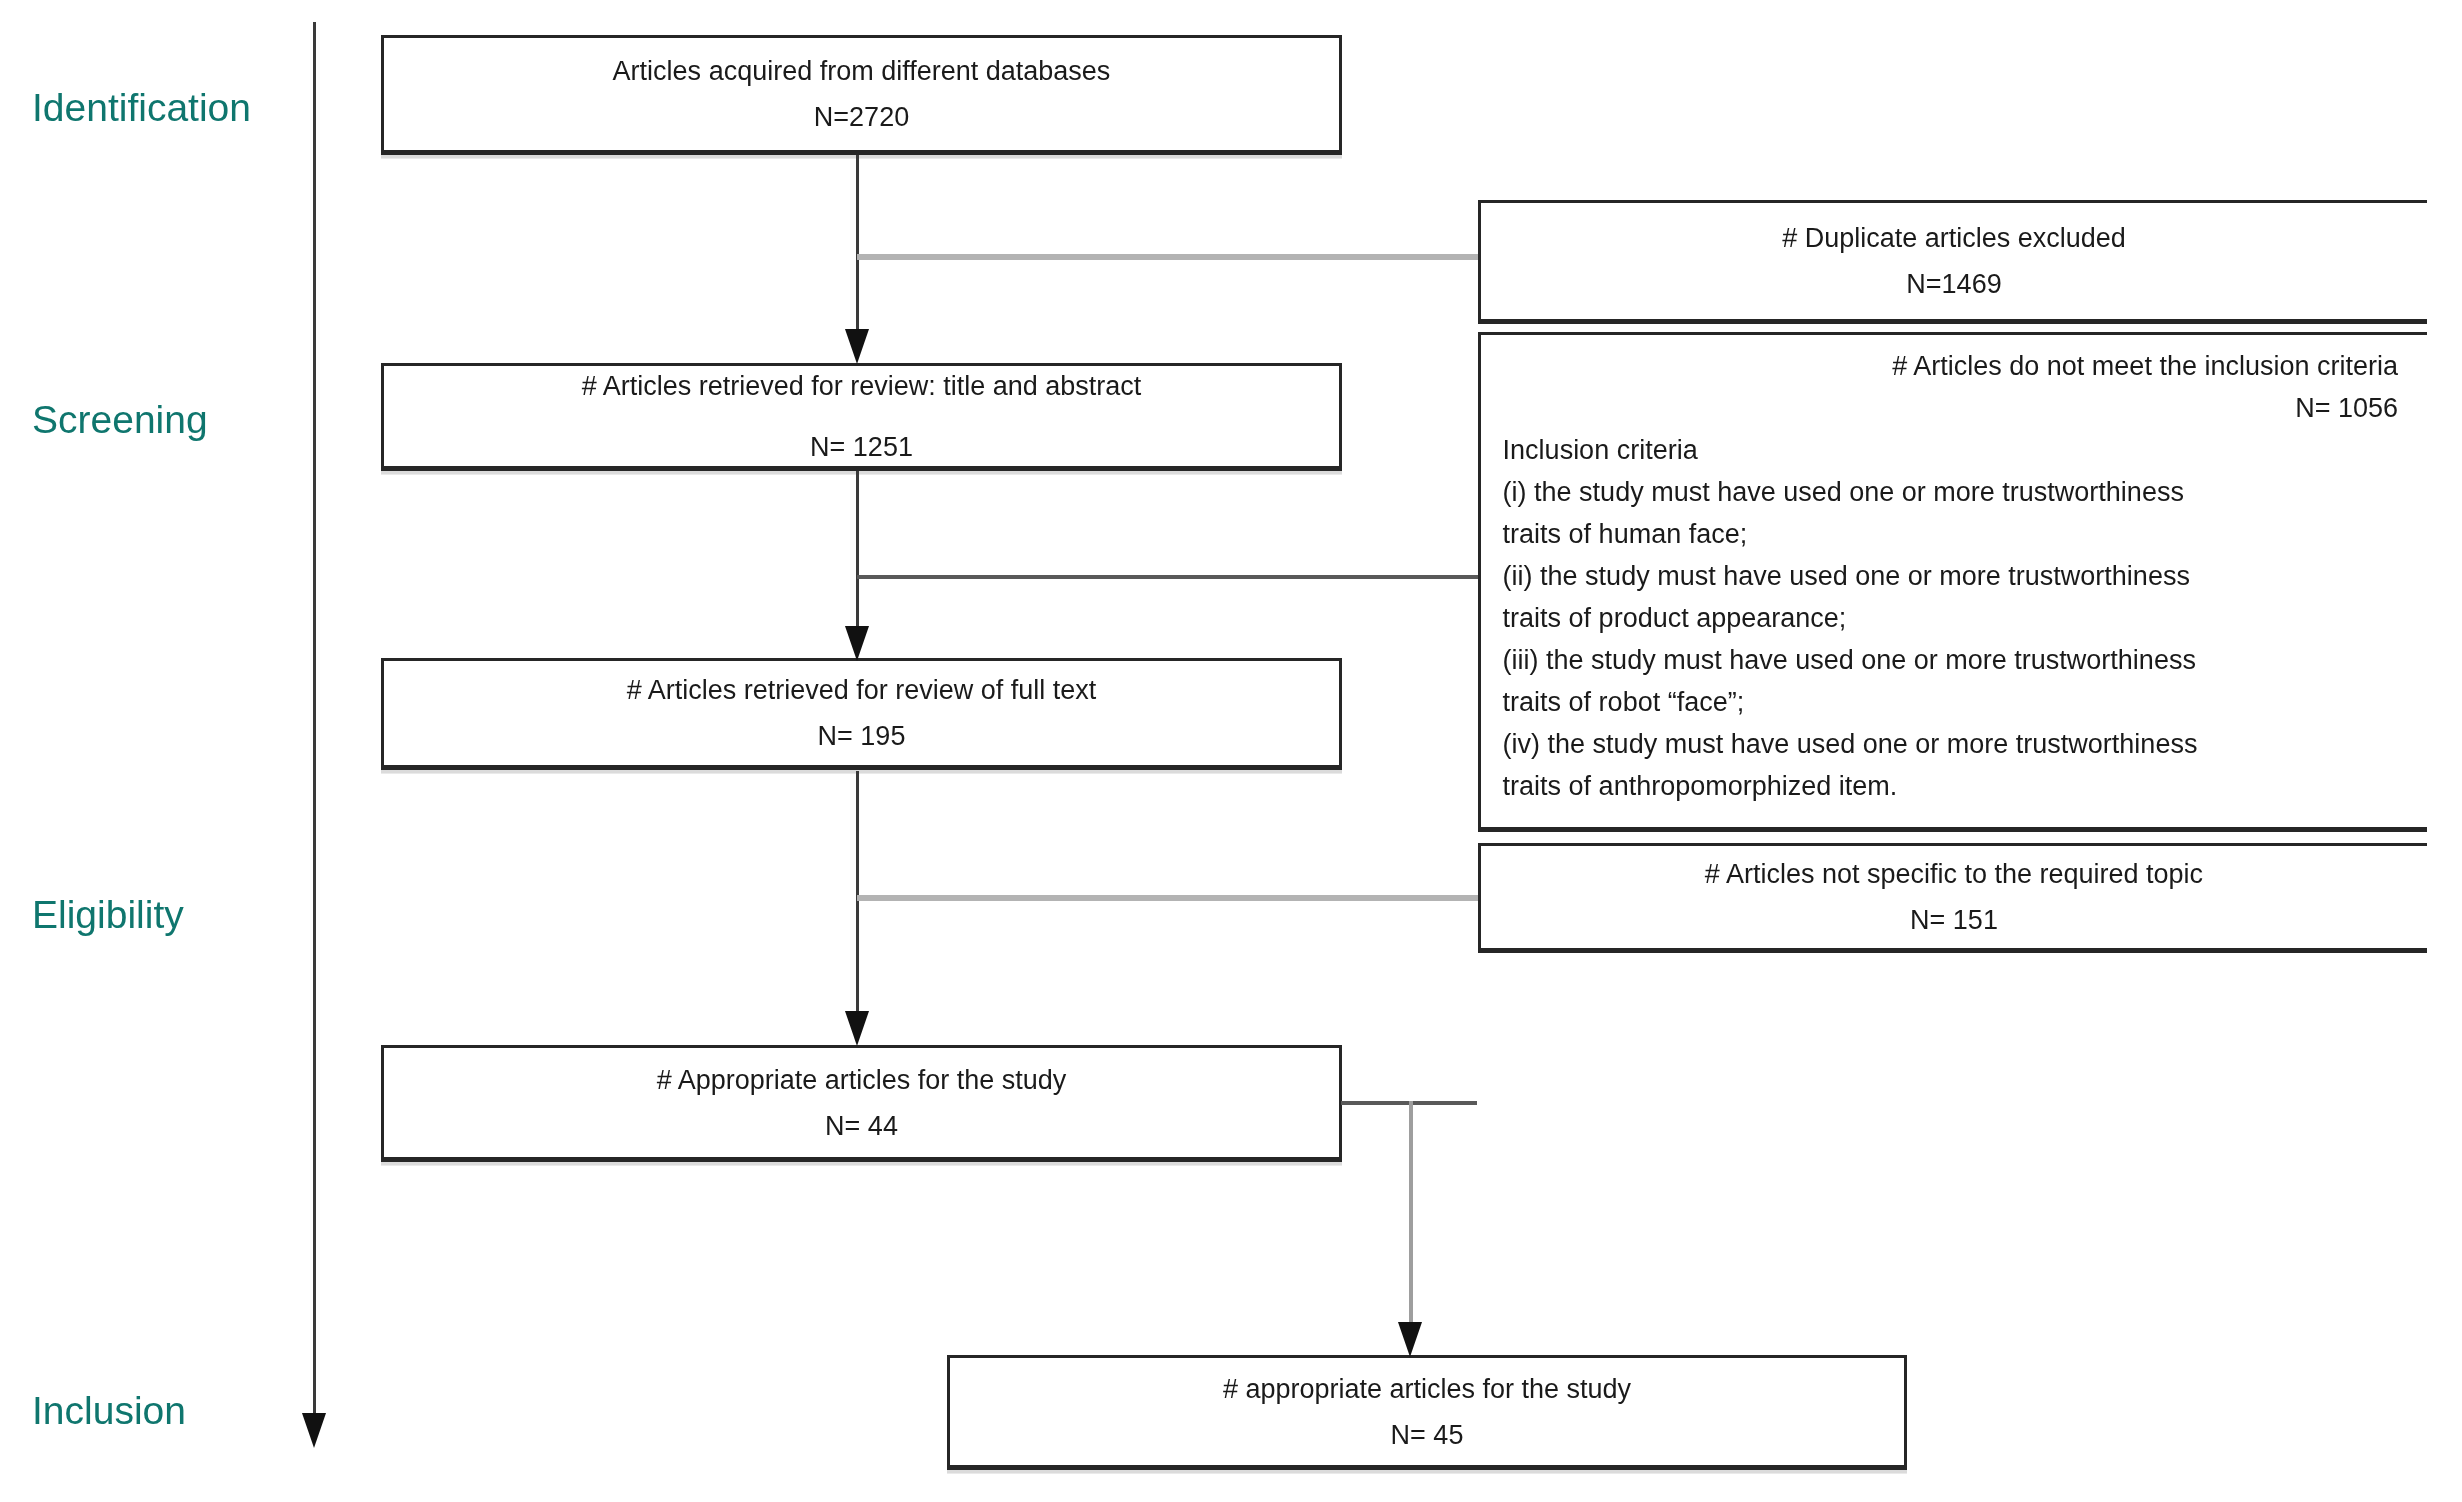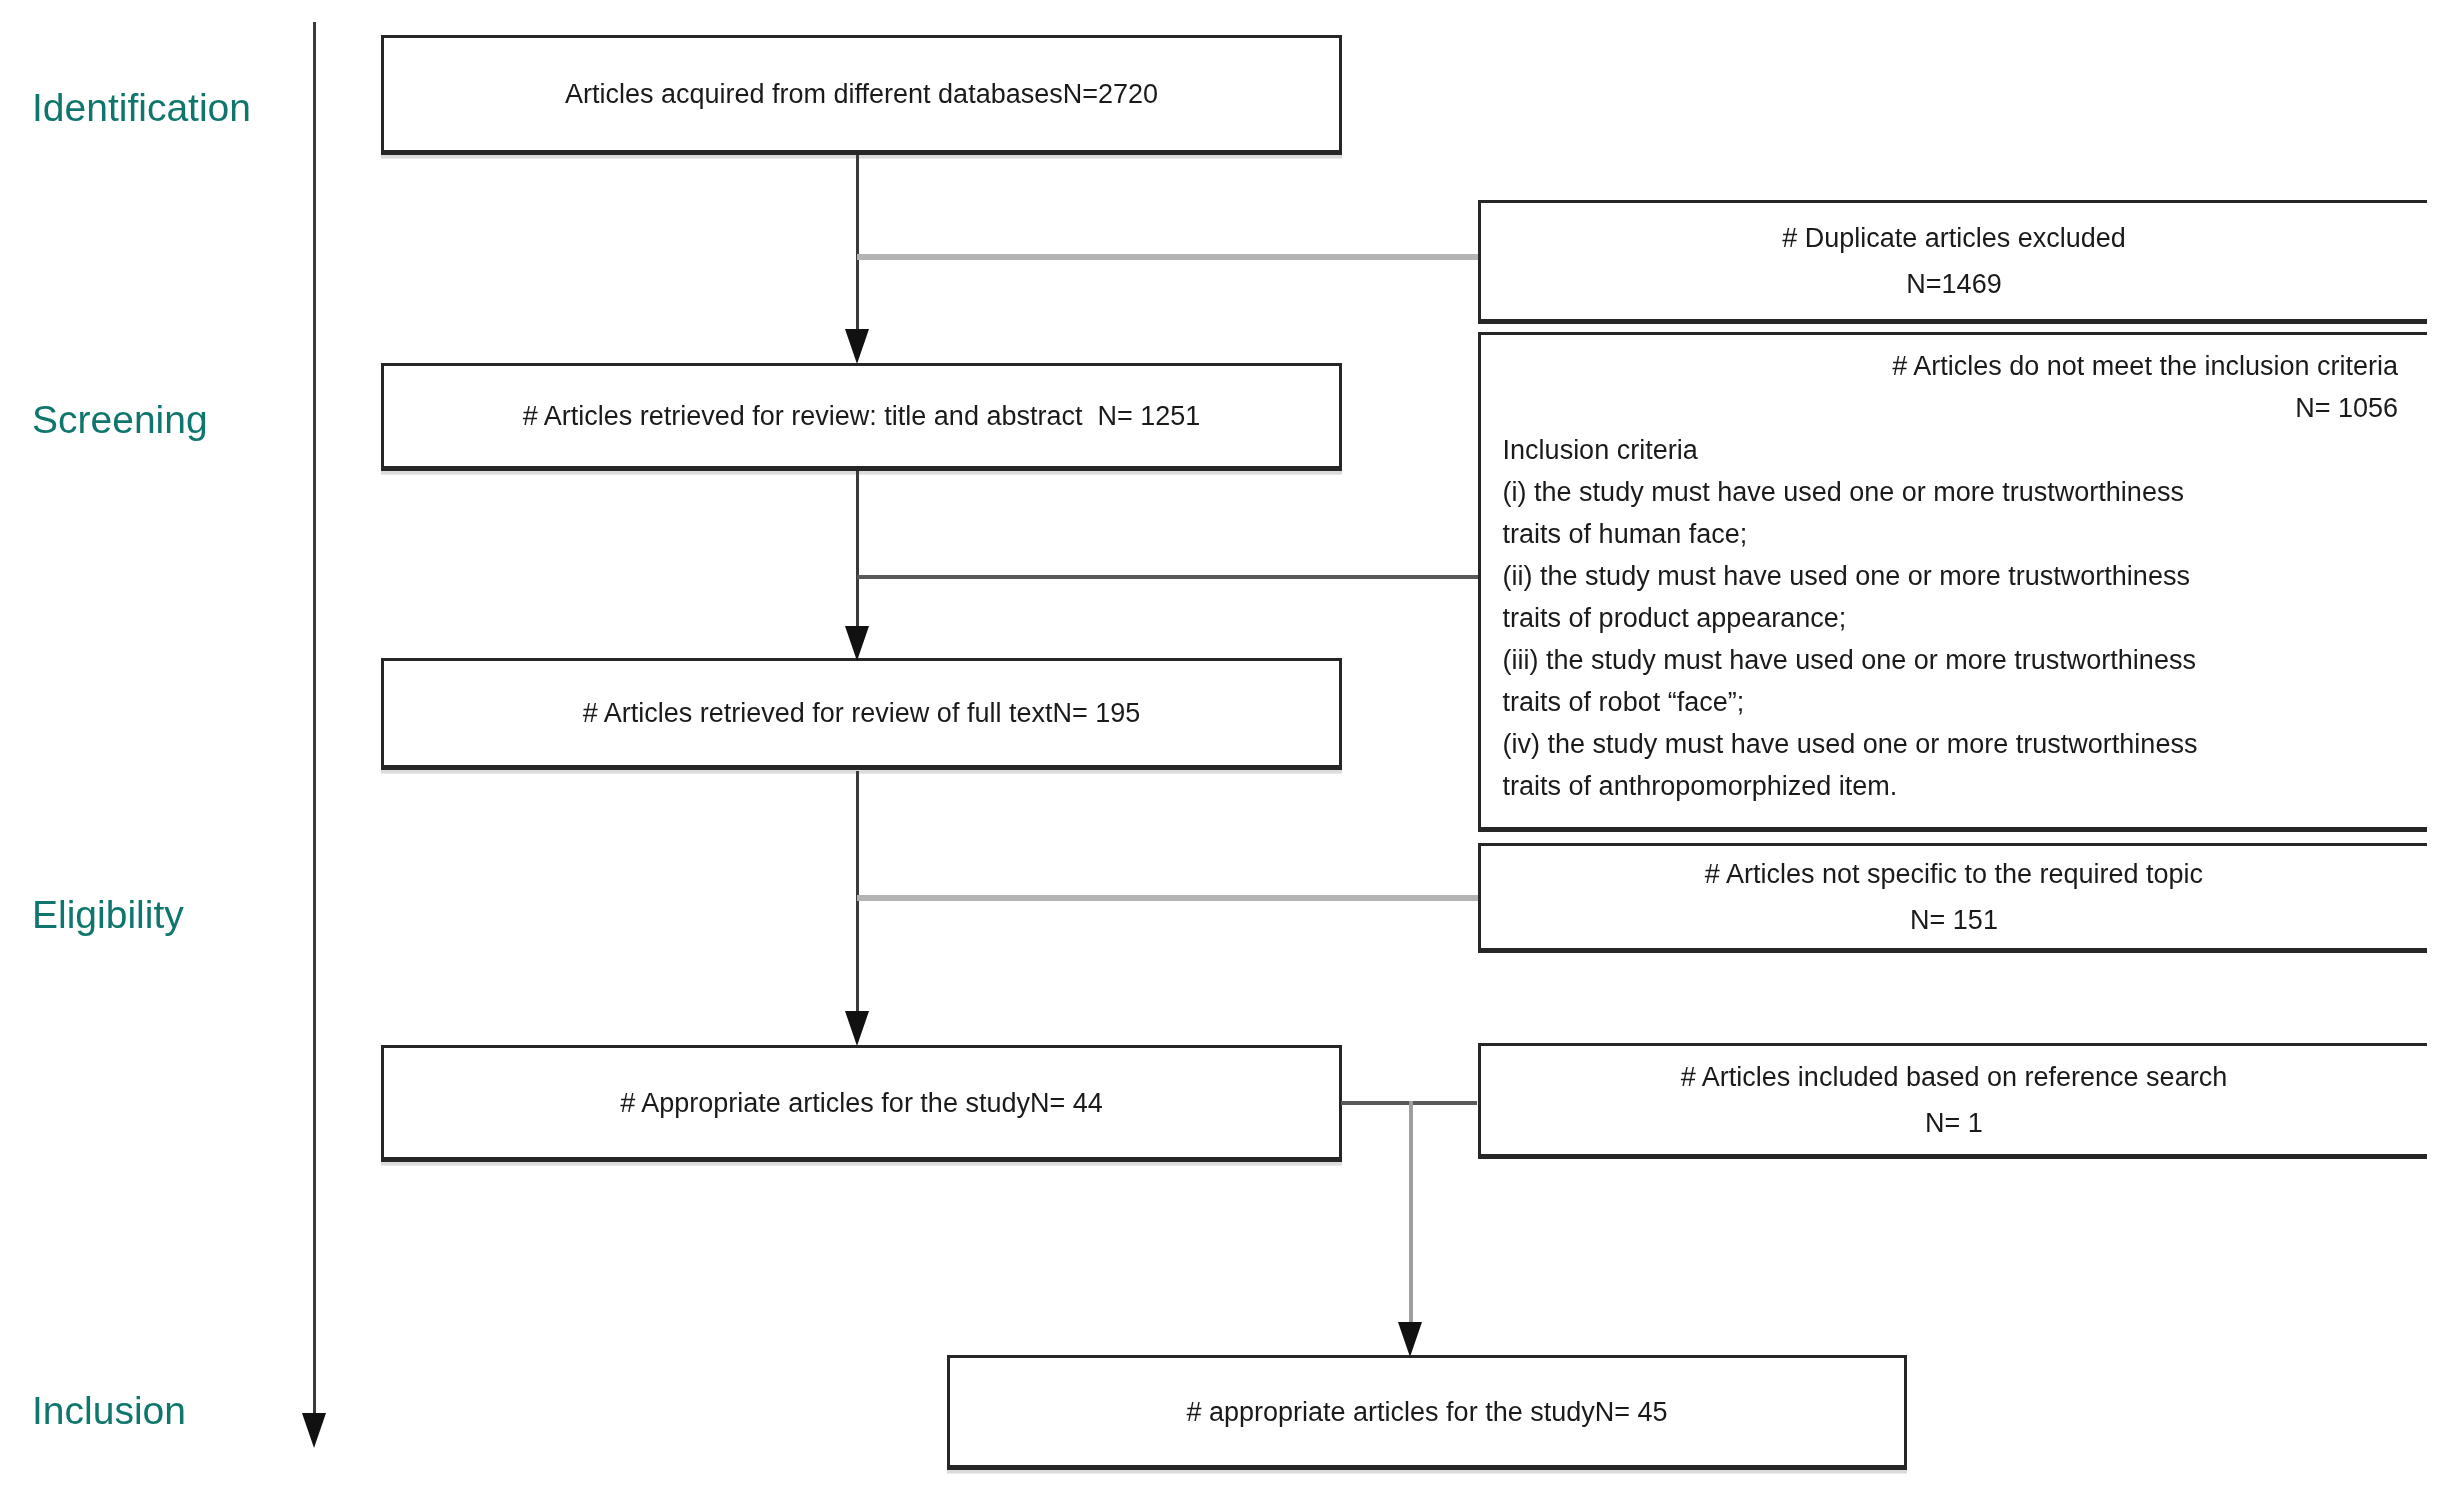--- a/index.html
+++ b/index.html
@@ -20,21 +20,21 @@
     white-space: nowrap;
     color: #0f766e;
   }
   .fbox {
     position: absolute;
     box-sizing: border-box;
     border: 3.6px solid #262626;
     border-bottom-width: 5.8px;
     background: #ffffff;
     display: flex;
-    flex-direction: row;
+    flex-direction: column;
     align-items: center;
     justify-content: center;
     text-align: center;
     font-size: 27px;
     line-height: 46px;
     box-shadow: 0 3.6px 0 rgba(0,0,0,0.14);
   }
   .rbox {
     position: absolute;
     box-sizing: border-box;
@@ -125,24 +125,20 @@
     <div class="l">traits of robot “face”;</div>
     <div class="l">(iv) the study must have used one or more trustworthiness</div>
     <div class="l">traits of anthropomorphized item.</div>
   </div>
 
   <div class="rbox centered" style="left:1478px; top:843px; width:949px; height:110px;">
     <span class="box-line"># Articles not specific to the required topic</span>
     <span class="box-line">N= 151</span>
   </div>
 
-  <div class="rbox centered" style="left:1478px; top:1043px; width:949px; height:116px;">
-    <span class="box-line"># Articles included based on reference search</span>
-    <span class="box-line">N= 1</span>
-  </div>
 
   <div class="vline stem" style="left:856px; top:155px; width:2.9px; height:174px;"></div>
   <div class="arrow-down" style="left:845px; top:329px;"></div>
 
   <div class="vline stem" style="left:856px; top:471px; width:2.9px; height:155px;"></div>
   <div class="arrow-down" style="left:845px; top:626px;"></div>
 
   <div class="vline stem" style="left:856px; top:771px; width:2.9px; height:241px;"></div>
   <div class="arrow-down" style="left:845px; top:1011px;"></div>
 

